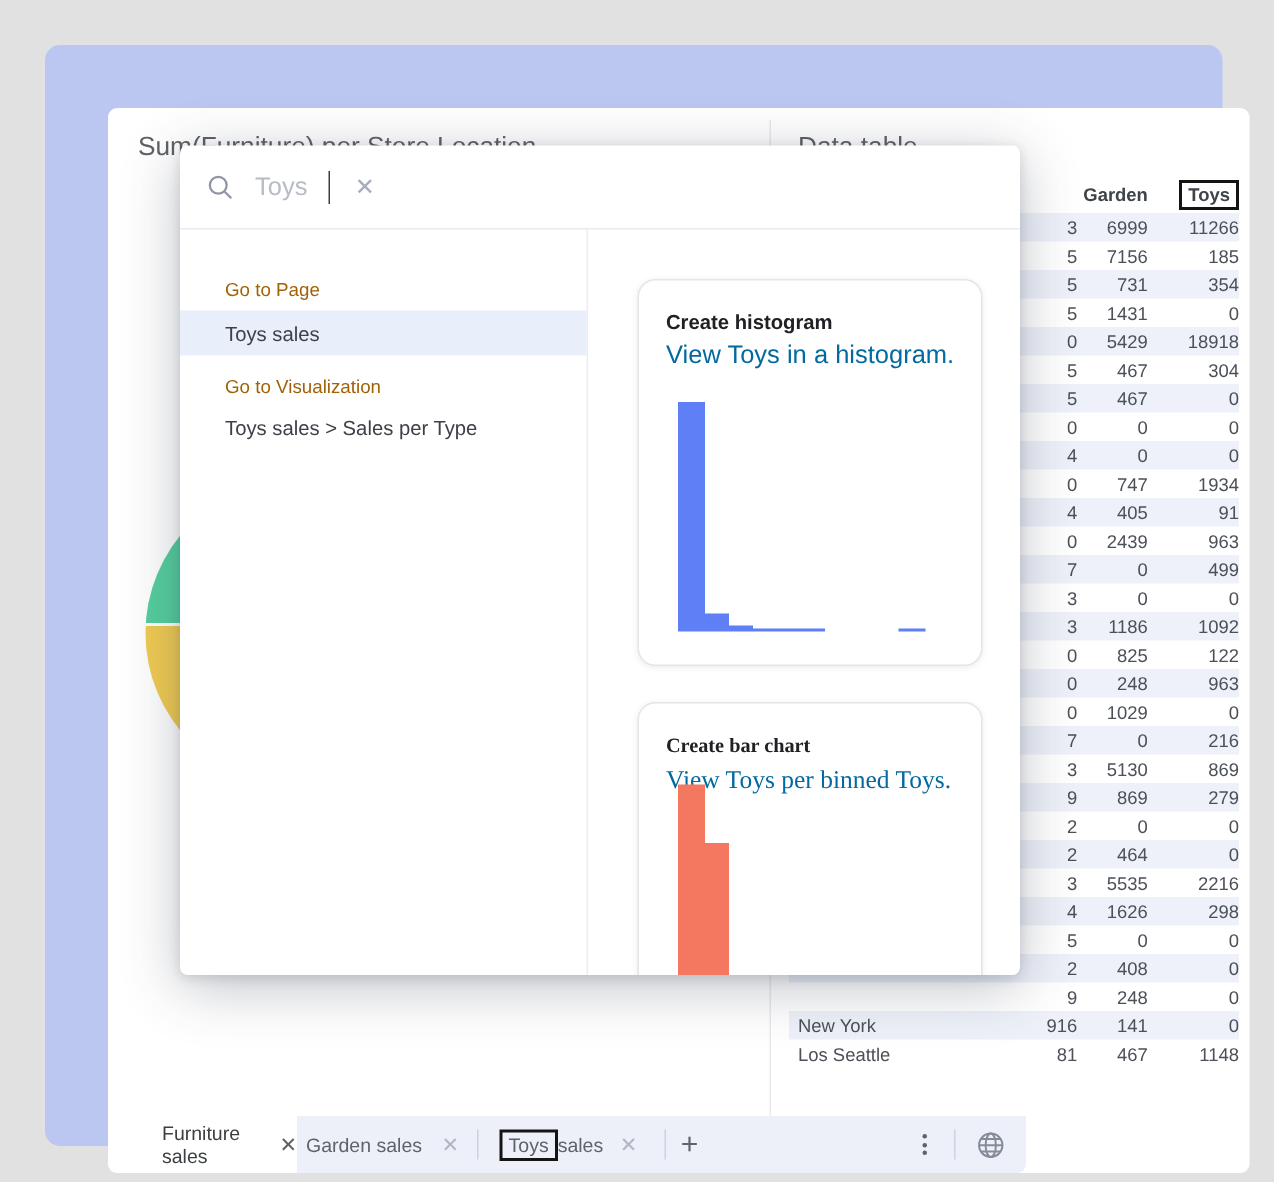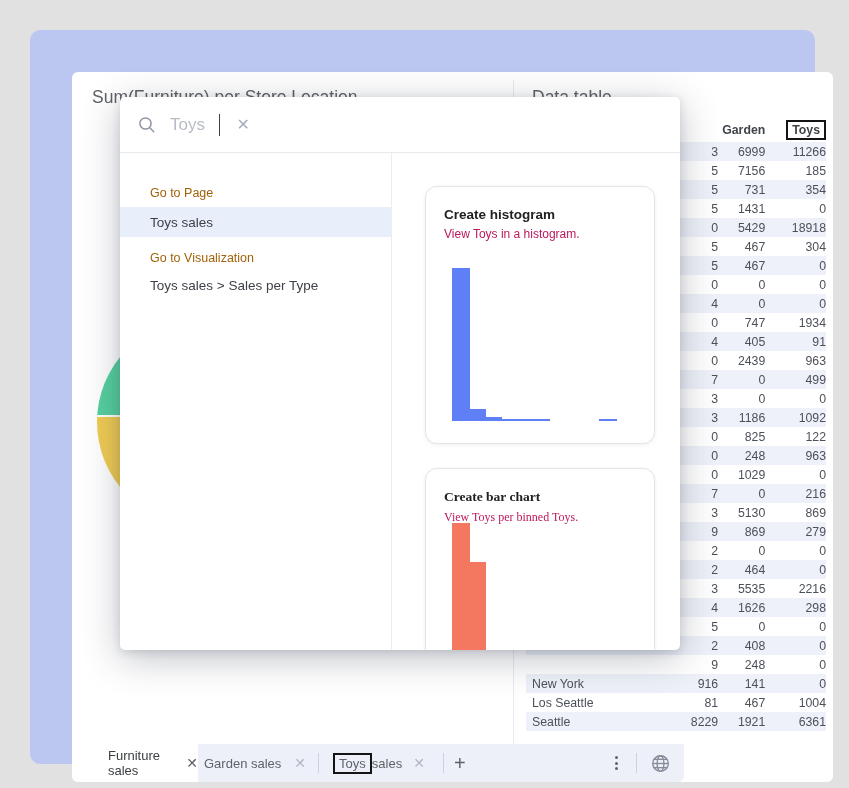--- a/index.html
+++ b/index.html
@@ -75,21 +75,21 @@
   .result-row.plain{margin-top:4px;}
   .cards{flex:1;position:relative;}
   .card{
     position:absolute;left:33px;width:230px;height:258px;background:#fff;
     border:1px solid #e3e5ea;border-radius:12px;box-sizing:border-box;
     box-shadow:0 1px 4px rgba(0,0,0,.07);cursor:pointer;
   }
   .card.c0{top:33px;}
   .card.c1{top:315px;font-family:Liberation Serif, serif;}
   .card-title{font-size:13.5px;font-weight:bold;color:#202124;margin:20px 0 0 18px;}
-  .card-desc{font-size:12px;color:#be185d;margin:5px 0 0 18px;}
+  .card-desc{font-size:17px;color:#0369a1;margin:5px 0 0 18px;}
   .mini-chart{position:absolute;left:18px;top:72px;width:196px;height:162px;}
   .mini-chart .bar{position:absolute;bottom:0;}
   
   .tabbar{
     position:absolute;left:0;bottom:0;width:612px;height:38px;background:#edf0f8;
     border-radius:0 0 6px 6px;display:flex;align-items:center;font-size:13px;color:#5f6368;
   }
   .tab-active{
     width:126px;height:38px;background:#fff;display:flex;align-items:center;
     padding-left:36px;gap:13px;box-sizing:border-box;color:#3c4043;border-radius:0 0 0 6px;
@@ -298,27 +298,21 @@
           <div class="t-row">
             <div class="c-city">New York</div>
             <div class="c-furn">916</div>
             <div class="c-gard">141</div>
             <div class="c-toys">0</div>
           </div>
           <div class="t-row">
             <div class="c-city">Los Seattle</div>
             <div class="c-furn">81</div>
             <div class="c-gard">467</div>
-            <div class="c-toys">1004</div>
-          </div>
-          <div class="t-row">
-            <div class="c-city">Seattle</div>
-            <div class="c-furn">8229</div>
-            <div class="c-gard">1921</div>
-            <div class="c-toys">6361</div>
+            <div class="c-toys">1148</div>
           </div>
         </div>
     </div>
 
     <div class="tabbar">
       <div class="tab-active">
         <span>Furniture sales</span>
         <span class="tab-x">✕</span>
       </div>
       <div class="tab" style="margin-left:6px;">

